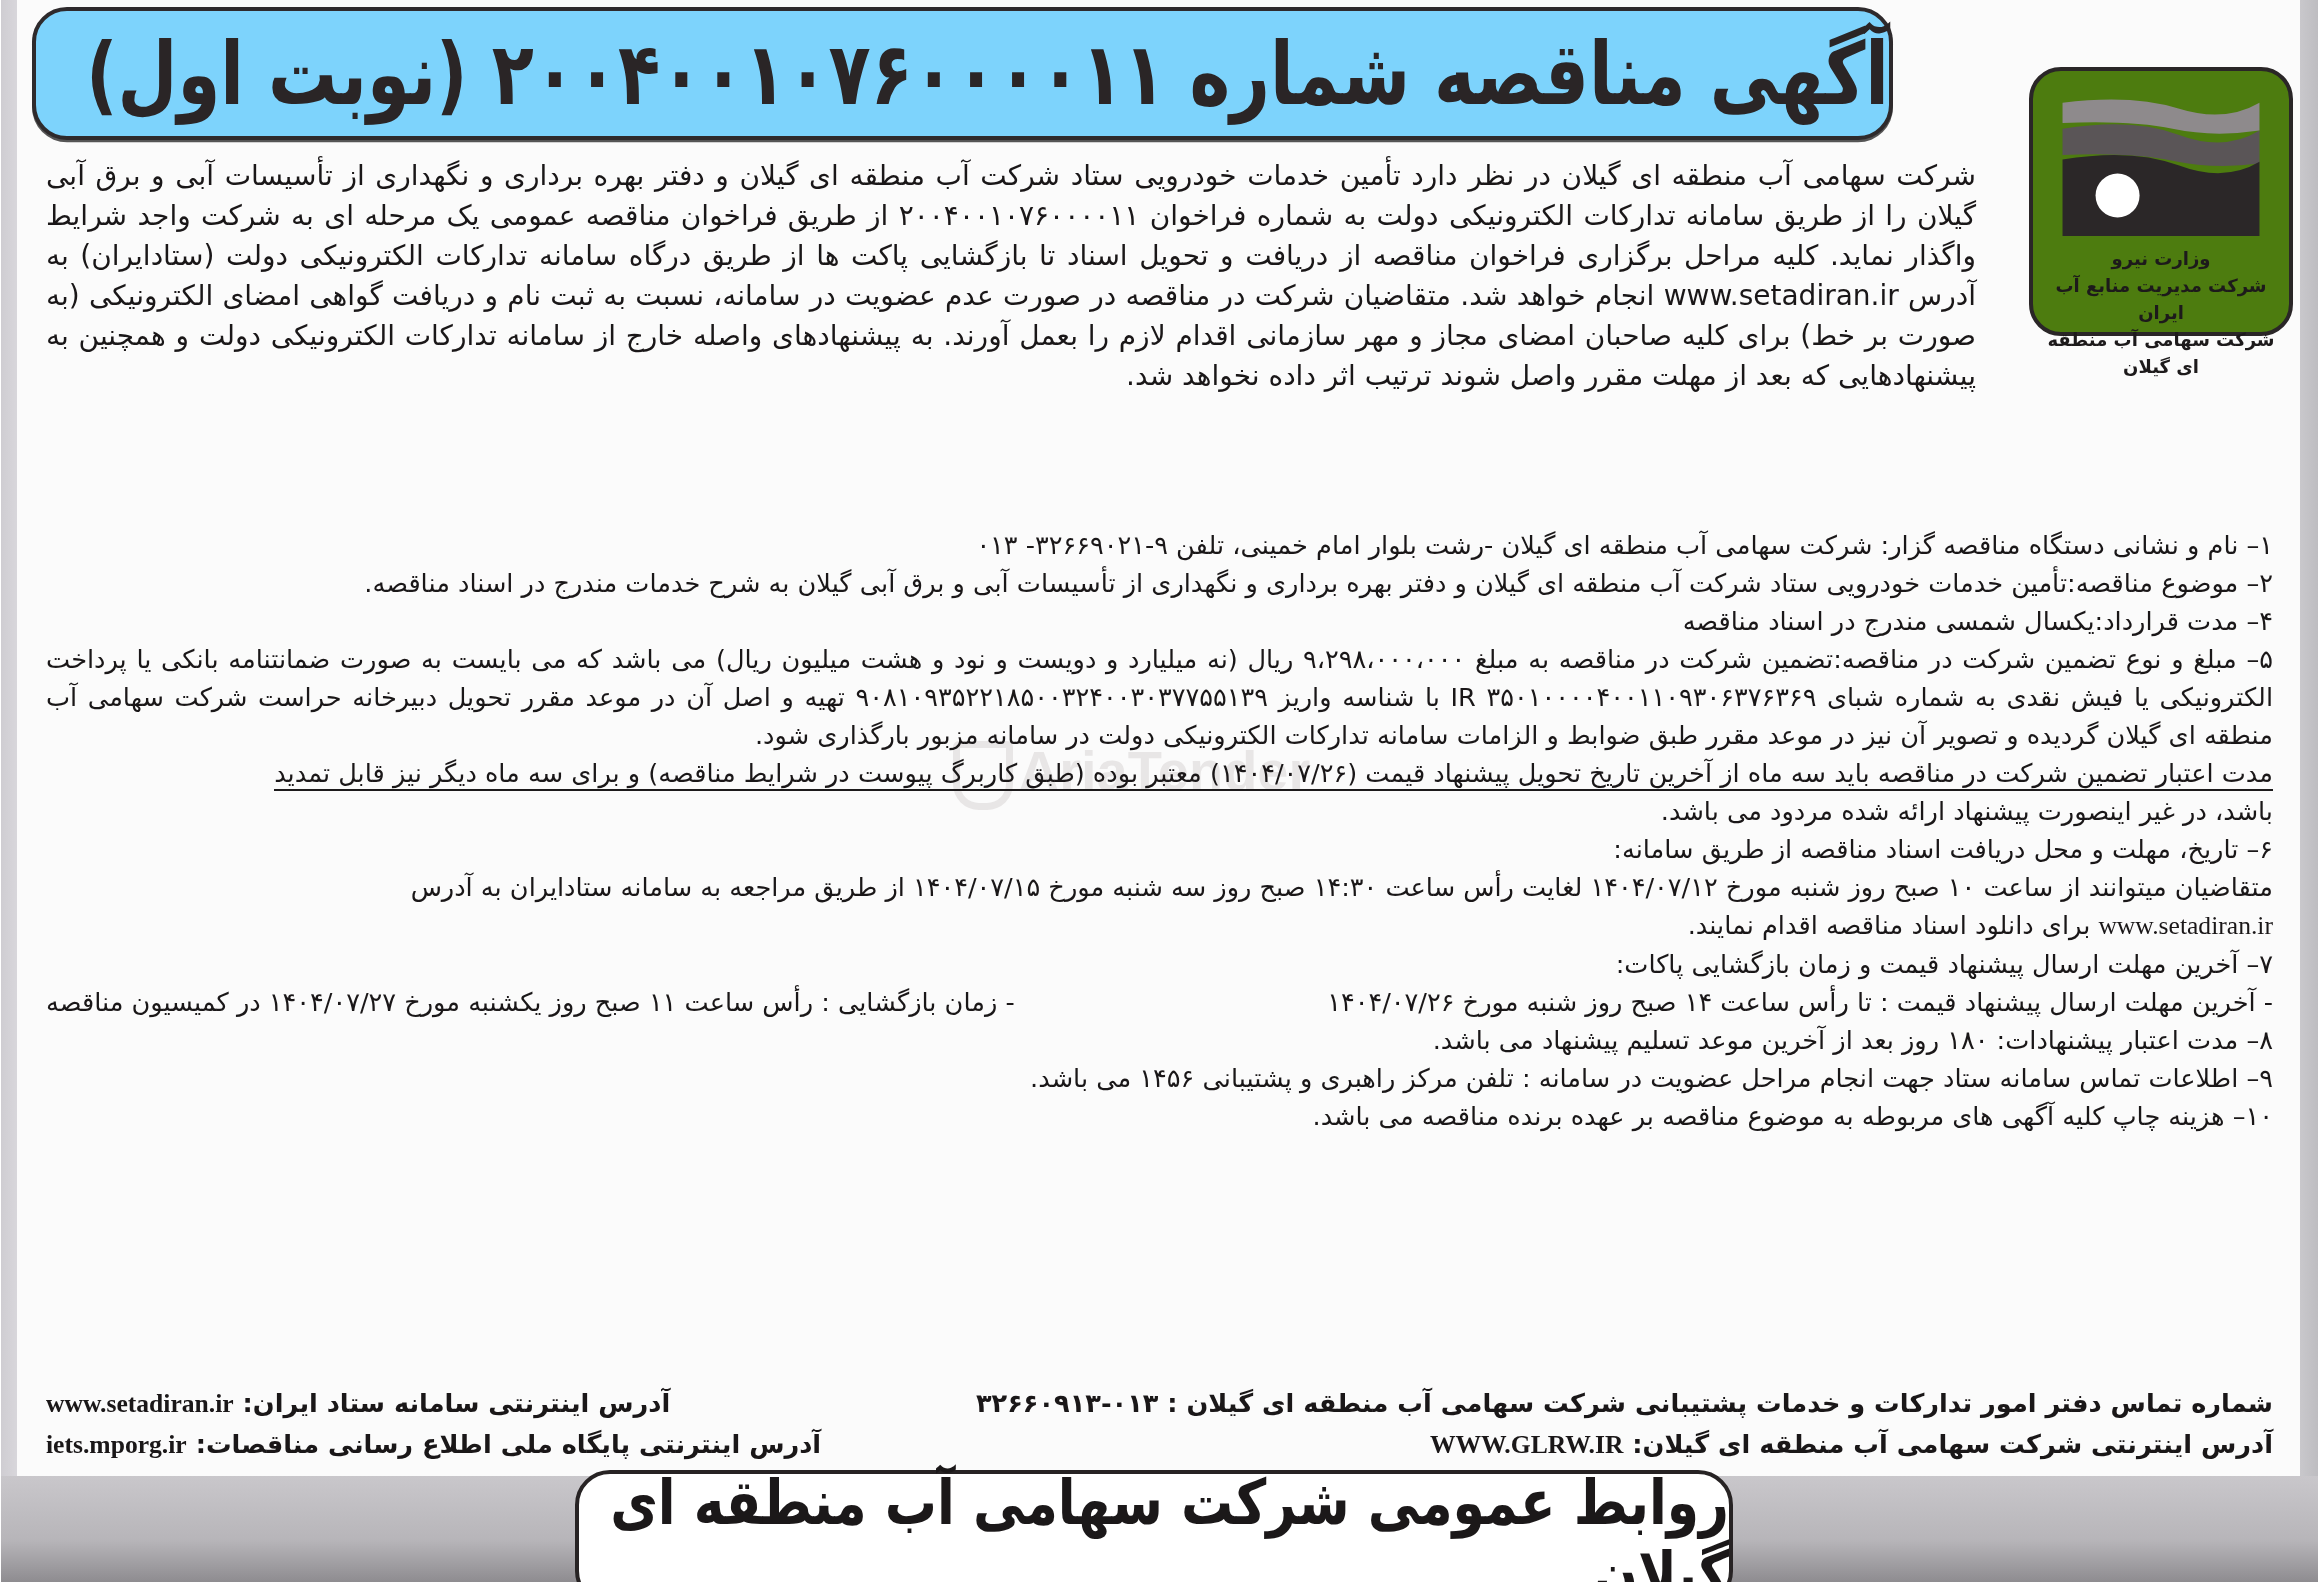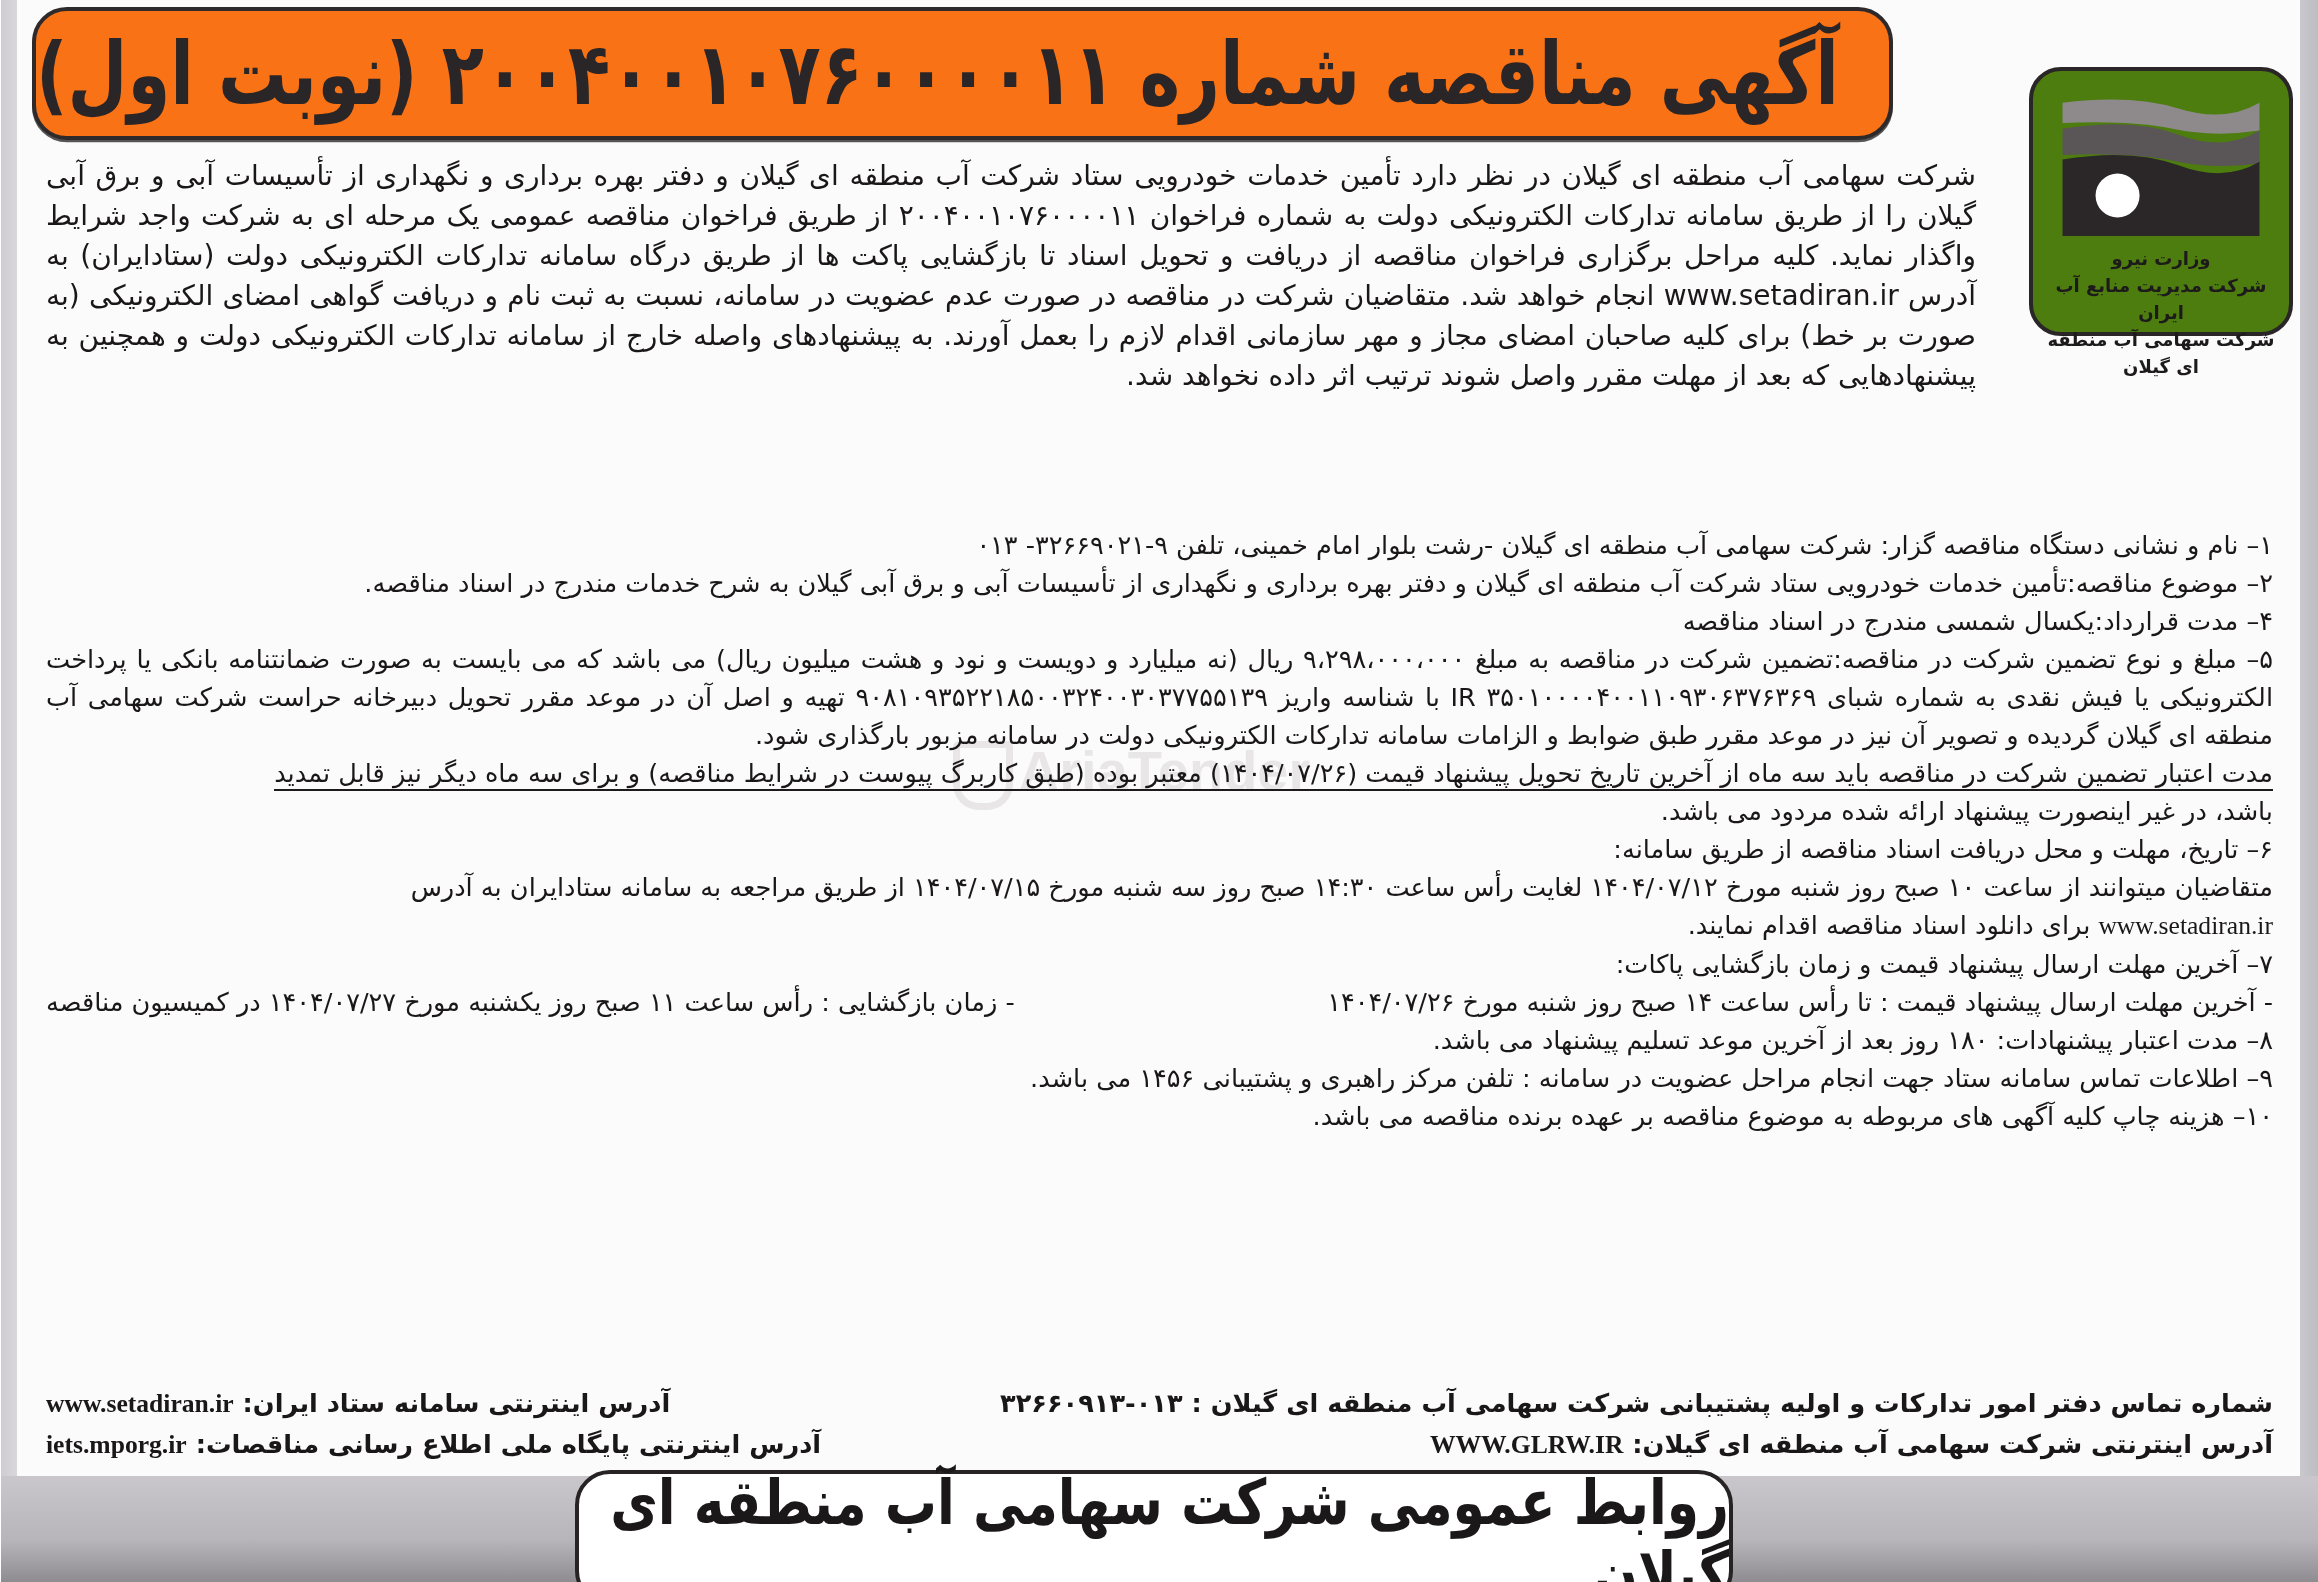--- a/index.html
+++ b/index.html
@@ -13,22 +13,22 @@
     .sheet {
       position:absolute; left:17.4px; top:0; width:2283px; height:1493px;
       background:#fbfbfb;
     }
     .bottom-band {
       position:absolute; left:0; right:0; top:1476px; height:107px;
       background: linear-gradient(180deg,#c9c7cb 0%,#b7b5b9 60%,#8d8b8f 100%);
     }
     .title-box {
       position:absolute; left:32px; top:7px; width:1853px; height:125px;
-      border:4.6px solid #2e2a2c; border-radius:35px; background:#f97316;
-      display:flex; align-items:center; justify-content:flex-end;
+      border:4.6px solid #2e2a2c; border-radius:35px; background:#7dd3fc;
+      display:flex; align-items:center; justify-content:flex-start;
       box-shadow:0 2.3px 0 #555;
     }
     .title-box .title {
       font-family:"DejaVu Sans", sans-serif; font-weight:bold;
       font-size:69px; letter-spacing:-1.2px; color:#2a2526;
       transform:scaleY(1.25);
     }
     .logo-box {
       position:absolute; right:26px; top:67px; width:256px; height:261px;
       border:4.1px solid #2a2627; border-radius:32px; background:#4d7c0f;
@@ -146,21 +146,21 @@
     <span class="lbl">۹– اطلاعات تماس سامانه ستاد جهت انجام مراحل عضویت در سامانه :</span><span> تلفن مرکز راهبری و پشتیبانی ۱۴۵۶ می باشد.</span>
   </p>
   <p class="item">
     <span class="lbl">۱۰– هزینه چاپ کلیه آگهی های مربوطه به موضوع مناقصه بر عهده برنده مناقصه می باشد.</span>
   </p>
 </div>
 
 <div class="footer-grid">
   <div class="frow">
     <span class="right">
-      <span>شماره تماس دفتر امور تدارکات و اولیه پشتیبانی شرکت سهامی آب منطقه ای گیلان :</span>
+      <span>شماره تماس دفتر امور تدارکات و خدمات پشتیبانی شرکت سهامی آب منطقه ای گیلان :</span>
       <span>۰۱۳-۳۲۶۶۰۹۱۳</span>
     </span>
     <span class="left">
       <span>آدرس اینترنتی سامانه ستاد ایران:</span>
       <span class="ltr">www.setadiran.ir</span>
     </span>
   </div>
   <div class="frow">
     <span class="right">
       <span>آدرس اینترنتی شرکت سهامی آب منطقه ای گیلان:</span>

